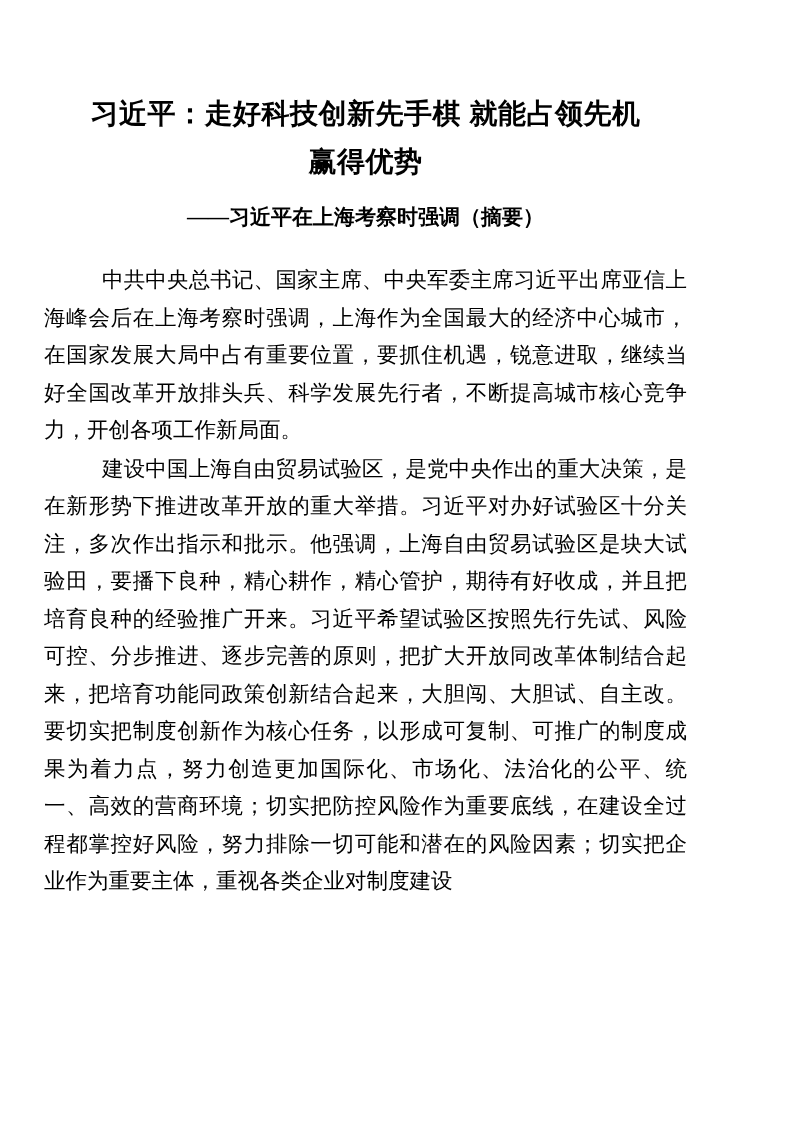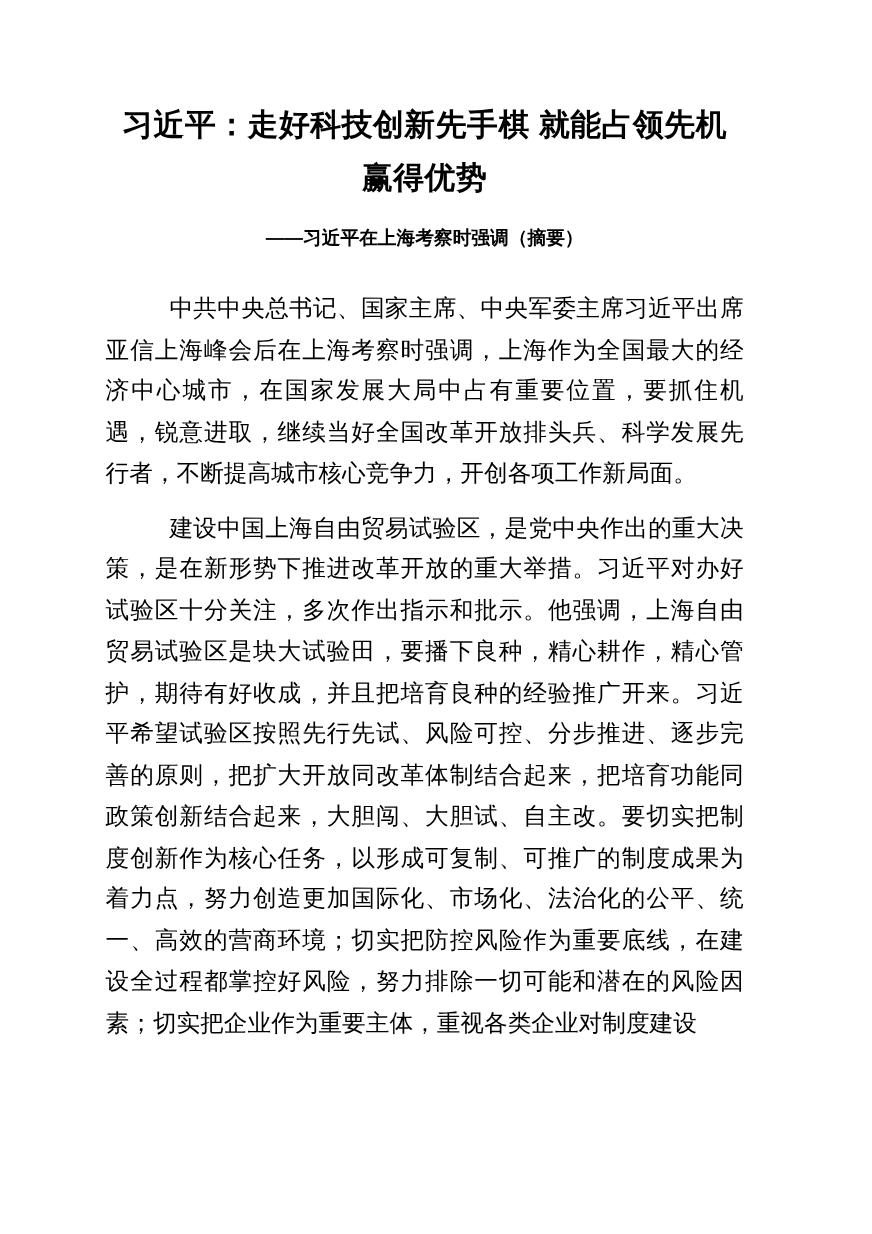--- a/index.html
+++ b/index.html
@@ -8,51 +8,51 @@
     background: #ffffff;
   }
   .page {
     position: relative;
     width: 793px;
     height: 1122px;
     margin: 0;
     background: #ffffff;
     color: #000000;
     box-sizing: border-box;
-    padding: 90px 105px 0 84px;
+    padding: 90px 105px 0 43px;
     overflow: hidden;
     font-family: "Liberation Serif", "DejaVu Serif", serif;
   }
   .doc-title {
     font-family: "Liberation Sans", "DejaVu Sans", sans-serif;
     font-weight: 700;
     font-size: 28px;
     line-height: 48px;
     letter-spacing: 0.5px;
     text-align: center;
     margin: 0 auto;
     max-width: 565px;
   }
   .doc-subtitle {
-    font-family: Liberation Sans, sans-serif;
+    font-family: Liberation Serif, serif;
     font-weight: 700;
-    font-size: 17px;
+    font-size: 21px;
     line-height: 30px;
     text-align: center;
     margin: 16px 0 0 0;
   }
   .doc-body {
     margin-top: 30px;
     font-size: 21.5px;
     line-height: 37.5px;
     text-align: justify;
     text-justify: inter-ideograph;
   }
   .doc-body p {
-    margin: 12px;
+    margin: 1px;
     padding: 0;
     text-indent: 58px;
     word-break: break-all;
   }
 </style>
 </head>
 <body>
 
 <div class="page">
   <h1 class="doc-title">习近平：走好科技创新先手棋 就能占领先机赢得优势</h1>

